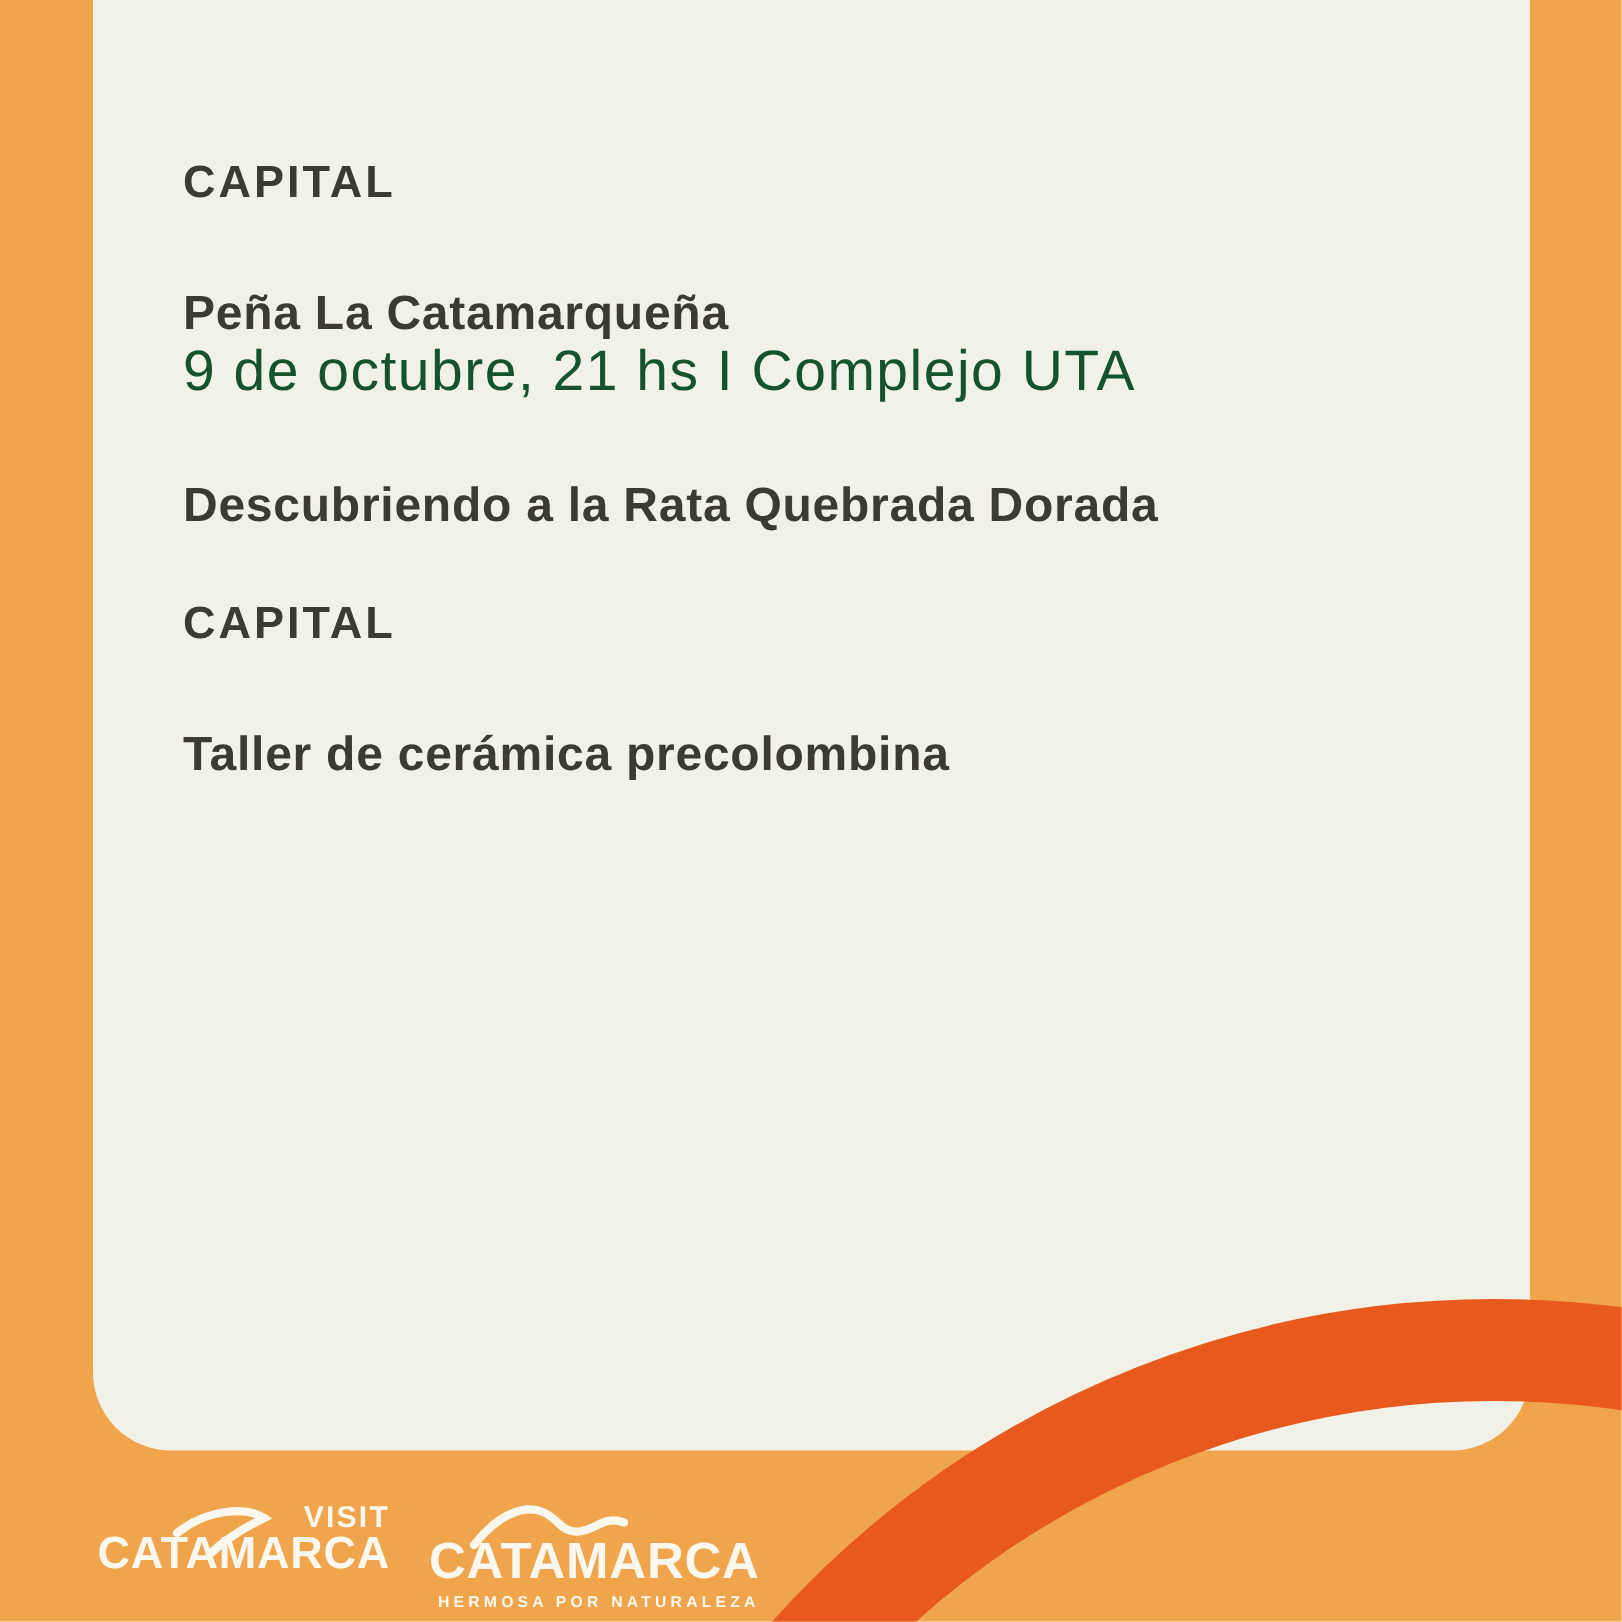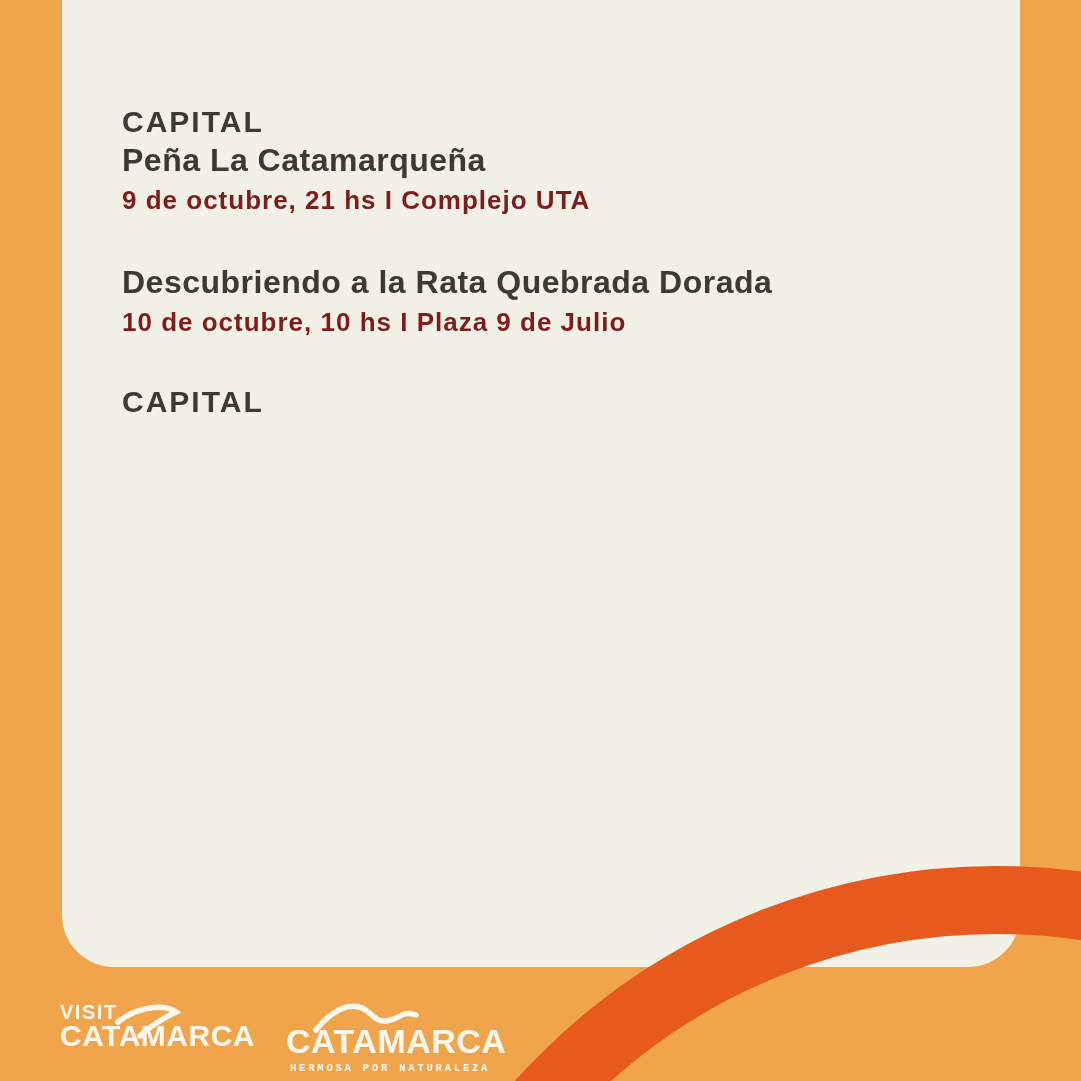--- a/index.html
+++ b/index.html
@@ -46,43 +46,45 @@
     letter-spacing: 2px;
     line-height: 36px;
     color: #3B3A35;
   }
   .event-title {
     font-size: 32px;
     font-weight: bold;
     letter-spacing: 0.5px;
     line-height: 40px;
     color: #3B3A35;
+    margin-top: 48px;
   }
   .event-details {
-    font-size: 26px;
-    font-weight: bold;
+    font-size: 38px;
+    font-weight: normal;
     letter-spacing: 1px;
     line-height: 40px;
-    color: #7f1d1d;
+    color: #14532d;
   }
   .swoosh-overlay {
     position: absolute;
     inset: 0;
     z-index: 3;
     pointer-events: none;
   }
   .footer {
     position: absolute;
     left: 60px;
     top: 1002px;
     display: flex;
     align-items: flex-start;
     gap: 26px;
     z-index: 4;
     color: #FAF7EF;
+    text-align: right;
   }
   .visit-logo {
     position: relative;
     width: 200px;
   }
   .visit-logo .visit-word {
     font-size: 20px;
     font-weight: 800;
     letter-spacing: 1.5px;
     line-height: 20px;
@@ -110,21 +112,20 @@
     letter-spacing: 0.5px;
     line-height: 34px;
   }
   .brand-logo .brand-tagline {
     font-size: 10.5px;
     font-weight: bold;
     letter-spacing: 2.8px;
     line-height: 14px;
     margin-top: 3px;
     margin-left: 4px;
-    font-family: Liberation Mono, monospace;
   }
   .brand-logo svg {
     position: absolute;
     left: 24px;
     top: -8px;
     overflow: visible;
   }
 </style>
 </head>
 <body>
@@ -137,25 +138,25 @@
 
     <div class="event-block">
       <div class="event-location">CAPITAL</div>
       <div class="event-title">Peña La Catamarqueña</div>
       <div class="event-details">9 de octubre, 21 hs I Complejo UTA</div>
     </div>
 
 
     <div class="event-block">
       <div class="event-title">Descubriendo a la Rata Quebrada Dorada</div>
-      <div class="event-details">10 de octubre, 10 hs I Plaza 9 de Julio</div>
     </div>
 
     <div class="event-block">
       <div class="event-location">CAPITAL</div>
+      <div class="event-title">Taller de cerámica precolombina</div>
     </div>
 
   </div>
 
   <svg class="swoosh-overlay" width="1081" height="1081" viewBox="0 0 1081 1081" aria-hidden="true">
     <circle cx="996" cy="1512" r="612" fill="none" stroke="#E7591D" stroke-width="68"></circle>
   </svg>
 
   <div class="footer">
 

